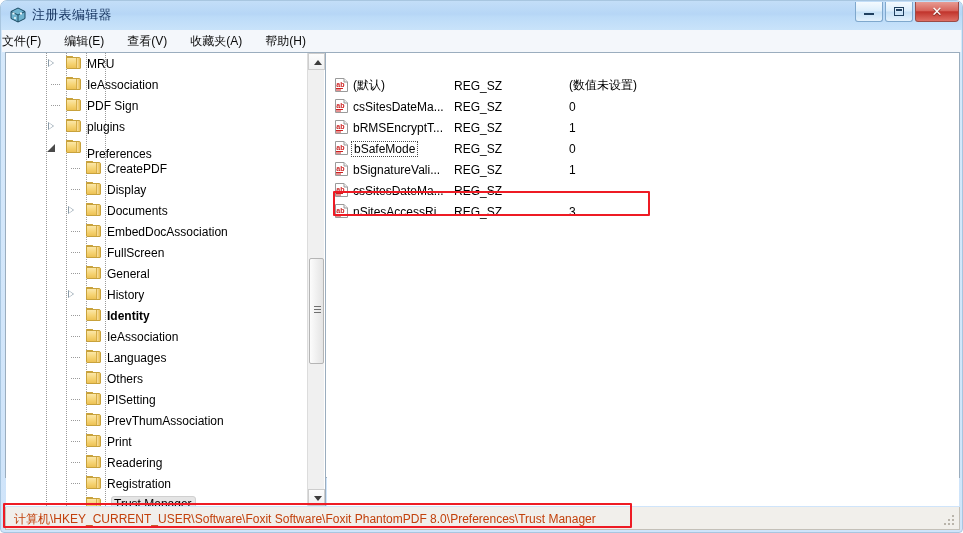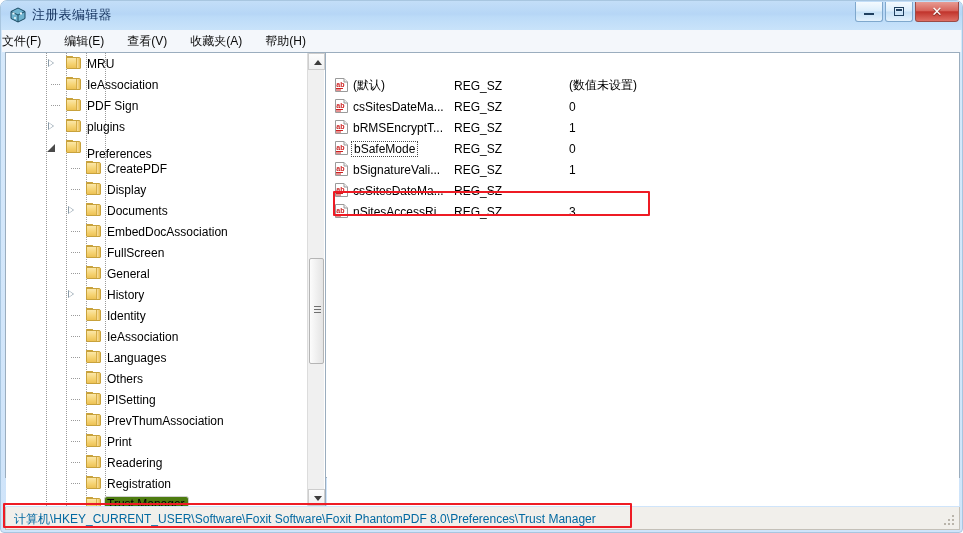--- a/index.html
+++ b/index.html
@@ -105,24 +105,25 @@
     display: flex; align-items: center;
     white-space: nowrap;
     cursor: default;
   }
   .tree-label {
     font-size: 12px; color: #000000;
     padding: 1px 4px 2px 3px;
     line-height: 14px;
   }
   .tree-row.selected .tree-label {
-    background: #4d7c0f;
+    background: #e5e5e5;
     border: 1px solid #d0d0d0;
     border-radius: 3px;
     padding: 0px 3px 1px 2px;
+    margin-left: 7px;
   }
   .expander {
     position: absolute;
     width: 11px; height: 11px;
   }
   .expander.collapsed::before {
     content: "";
     position: absolute; left: 2px; top: 1px;
     border-left: 6px solid #8a9ba8;
     border-top: 4.5px solid transparent;
@@ -278,21 +279,21 @@
   
   #statusbar {
     position: absolute; left: 4px; top: 506px;
     width: 955px; height: 23px;
     background: #f1efeb;
     border: 1px solid #c4c0b8;
     border-top: none;
   }
   #status-text {
     position: absolute; left: 8px; top: 4px;
-    font-size: 12px; color: #0369a1;
+    font-size: 12px; color: #c2410c;
     white-space: nowrap;
   }
   #resize-grip {
     position: absolute; right: 3px; bottom: 2px;
     width: 12px; height: 12px;
   }
   #resize-grip i {
     position: absolute; width: 2px; height: 2px; background: #b9b4ab;
   }
 </style>
@@ -453,21 +454,21 @@
             </span>
             <span class="tree-label" style="position: absolute; left: 98px; top: 3px;">History</span>
           </div>
           <div class="tree-row">
             <span class="hstub" style="left: 65px; top: 10px;"></span>
             <span class="folder" style="position: absolute; left: 80px; top: 3px;">
               <span class="ftab"></span>
               <span class="fback"></span>
               <span class="fspine"></span>
             </span>
-            <span class="tree-label" style="position: absolute; left: 98px; top: 3px;">Identity</span>
+            <span class="tree-label" style="position: absolute; left: 98px; top: 3px; font-weight: bold;">Identity</span>
           </div>
           <div class="tree-row">
             <span class="hstub" style="left: 65px; top: 10px;"></span>
             <span class="folder" style="position: absolute; left: 80px; top: 3px;">
               <span class="ftab"></span>
               <span class="fback"></span>
               <span class="fspine"></span>
             </span>
             <span class="tree-label" style="position: absolute; left: 98px; top: 3px;">IeAssociation</span>
           </div>

